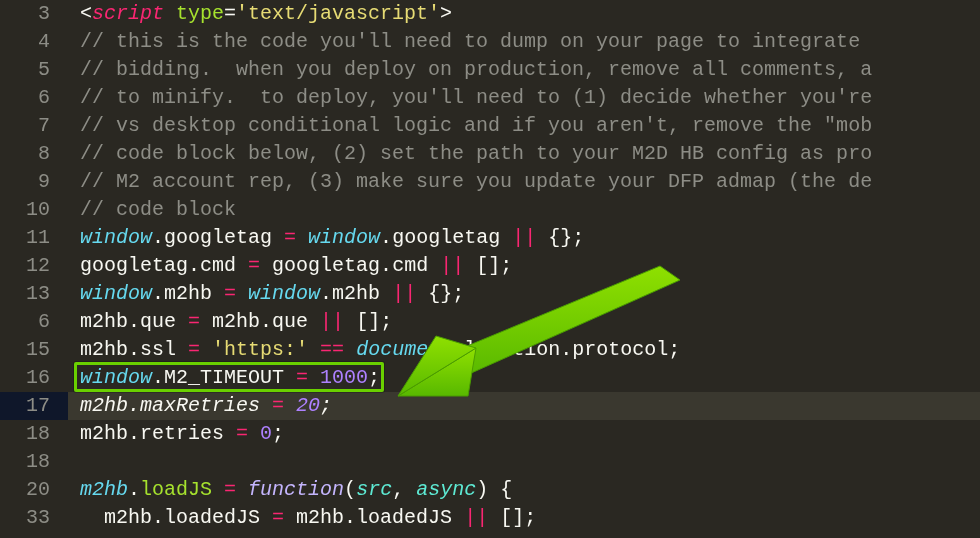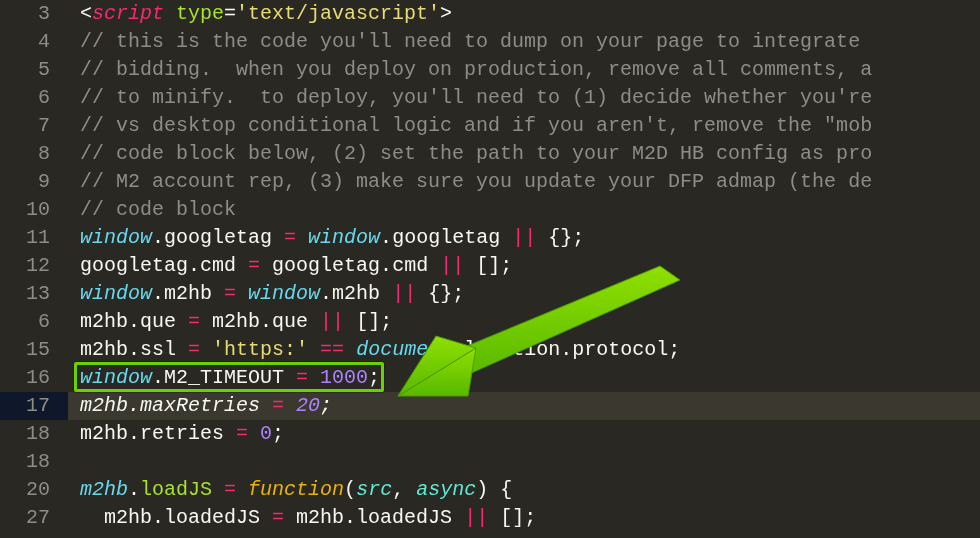--- a/index.html
+++ b/index.html
@@ -53,21 +53,21 @@
   
   .c-comment { color: #8d8d86; font-style: normal; }
   .c-tag     { color: #f92672; font-style: italic; }
   .c-attr    { color: #a6e22e; }
   .c-string  { color: #e6db74; }
   .c-punc    { color: #f8f8f2; }
   .c-obj     { color: #66d9ef; font-style: italic; }
   .c-prop    { color: #f8f8f2; }
   .c-op      { color: #f92672; }
   .c-num     { color: #ae81ff; }
-  .c-kw      { color: #eab308; font-style: italic; }
+  .c-kw      { color: #c4b5fd; font-style: italic; }
   .c-fn      { color: #a6e22e; text-align: right; }
   .c-param   { color: #5eead4; font-style: italic; }
 
   
   .hl-box {
     position: absolute;
     border: 3px solid #6ad000;
     border-radius: 2px;
     pointer-events: none;
     left: 74px;
@@ -102,21 +102,21 @@
       <div class="ln">11</div>
       <div class="ln">12</div>
       <div class="ln">13</div>
       <div class="ln">6</div>
       <div class="ln">15</div>
       <div class="ln">16</div>
       <div class="ln hl">17</div>
       <div class="ln">18</div>
       <div class="ln">18</div>
       <div class="ln">20</div>
-      <div class="ln">27</div>
+      <div class="ln">33</div>
     </div>
   <div class="code"><div class="row"><span class="c-punc">&lt;</span><span class="c-tag">script </span><span class="c-attr">type</span><span class="c-punc">=</span><span class="c-string">'text/javascript'</span><span class="c-punc">&gt;</span></div><div class="row"><span class="c-comment">// this is the code you'll need to dump on your page to integrate </span></div><div class="row"><span class="c-comment">// bidding.  when you deploy on production, remove all comments, a</span></div><div class="row"><span class="c-comment">// to minify.  to deploy, you'll need to (1) decide whether you're</span></div><div class="row"><span class="c-comment">// vs desktop conditional logic and if you aren't, remove the "mob</span></div><div class="row"><span class="c-comment">// code block below, (2) set the path to your M2D HB config as pro</span></div><div class="row"><span class="c-comment">// M2 account rep, (3) make sure you update your DFP admap (the de</span></div><div class="row"><span class="c-comment">// code block</span></div><div class="row"><span class="c-obj">window</span><span class="c-punc">.</span><span class="c-prop">googletag </span><span class="c-op">=</span><span class="c-prop"> </span><span class="c-obj">window</span><span class="c-punc">.</span><span class="c-prop">googletag </span><span class="c-op">||</span><span class="c-prop"> </span><span class="c-punc">{};</span></div><div class="row"><span class="c-prop">googletag</span><span class="c-punc">.</span><span class="c-prop">cmd </span><span class="c-op">=</span><span class="c-prop"> googletag</span><span class="c-punc">.</span><span class="c-prop">cmd </span><span class="c-op">||</span><span class="c-prop"> </span><span class="c-punc">[];</span></div><div class="row"><span class="c-obj">window</span><span class="c-punc">.</span><span class="c-prop">m2hb </span><span class="c-op">=</span><span class="c-prop"> </span><span class="c-obj">window</span><span class="c-punc">.</span><span class="c-prop">m2hb </span><span class="c-op">||</span><span class="c-prop"> </span><span class="c-punc">{};</span></div><div class="row"><span class="c-prop">m2hb</span><span class="c-punc">.</span><span class="c-prop">que </span><span class="c-op">=</span><span class="c-prop"> m2hb</span><span class="c-punc">.</span><span class="c-prop">que </span><span class="c-op">||</span><span class="c-prop"> </span><span class="c-punc">[];</span></div><div class="row"><span class="c-prop">m2hb</span><span class="c-punc">.</span><span class="c-prop">ssl </span><span class="c-op">=</span><span class="c-prop"> </span><span class="c-string">'https:'</span><span class="c-prop"> </span><span class="c-op">==</span><span class="c-prop"> </span><span class="c-obj">document</span><span class="c-punc">.</span><span class="c-prop">location</span><span class="c-punc">.</span><span class="c-prop">protocol</span><span class="c-punc">;</span></div><div class="row"><span class="c-obj">window</span><span class="c-punc">.</span><span class="c-prop">M2_TIMEOUT </span><span class="c-op">=</span><span class="c-prop"> </span><span class="c-num">1000</span><span class="c-punc">;</span></div><div class="row hl"><span class="c-prop">m2hb</span><span class="c-punc">.</span><span class="c-prop">maxRetries </span><span class="c-op">=</span><span class="c-prop"> </span><span class="c-num">20</span><span class="c-punc">;</span></div><div class="row"><span class="c-prop">m2hb</span><span class="c-punc">.</span><span class="c-prop">retries </span><span class="c-op">=</span><span class="c-prop"> </span><span class="c-num">0</span><span class="c-punc">;</span></div><div class="row"><span class="c-prop"></span></div><div class="row"><span class="c-obj">m2hb</span><span class="c-punc">.</span><span class="c-fn">loadJS</span><span class="c-prop"> </span><span class="c-op">=</span><span class="c-prop"> </span><span class="c-kw">function</span><span class="c-punc">(</span><span class="c-param">src</span><span class="c-punc">, </span><span class="c-param">async</span><span class="c-punc">)</span><span class="c-prop"> </span><span class="c-punc">{</span></div><div class="row"><span class="c-prop">  m2hb</span><span class="c-punc">.</span><span class="c-prop">loadedJS </span><span class="c-op">=</span><span class="c-prop"> m2hb</span><span class="c-punc">.</span><span class="c-prop">loadedJS </span><span class="c-op">||</span><span class="c-prop"> </span><span class="c-punc">[];</span></div></div>
 
   <div class="hl-box"></div>
 
   <svg class="arrow" viewBox="0 0 310 140" xmlns="http://www.w3.org/2000/svg">
     <defs>
       <linearGradient id="g" x1="0" y1="0" x2="0" y2="1">
         <stop offset="0" stop-color="#8fe000"></stop>
         <stop offset="1" stop-color="#58b800"></stop>

